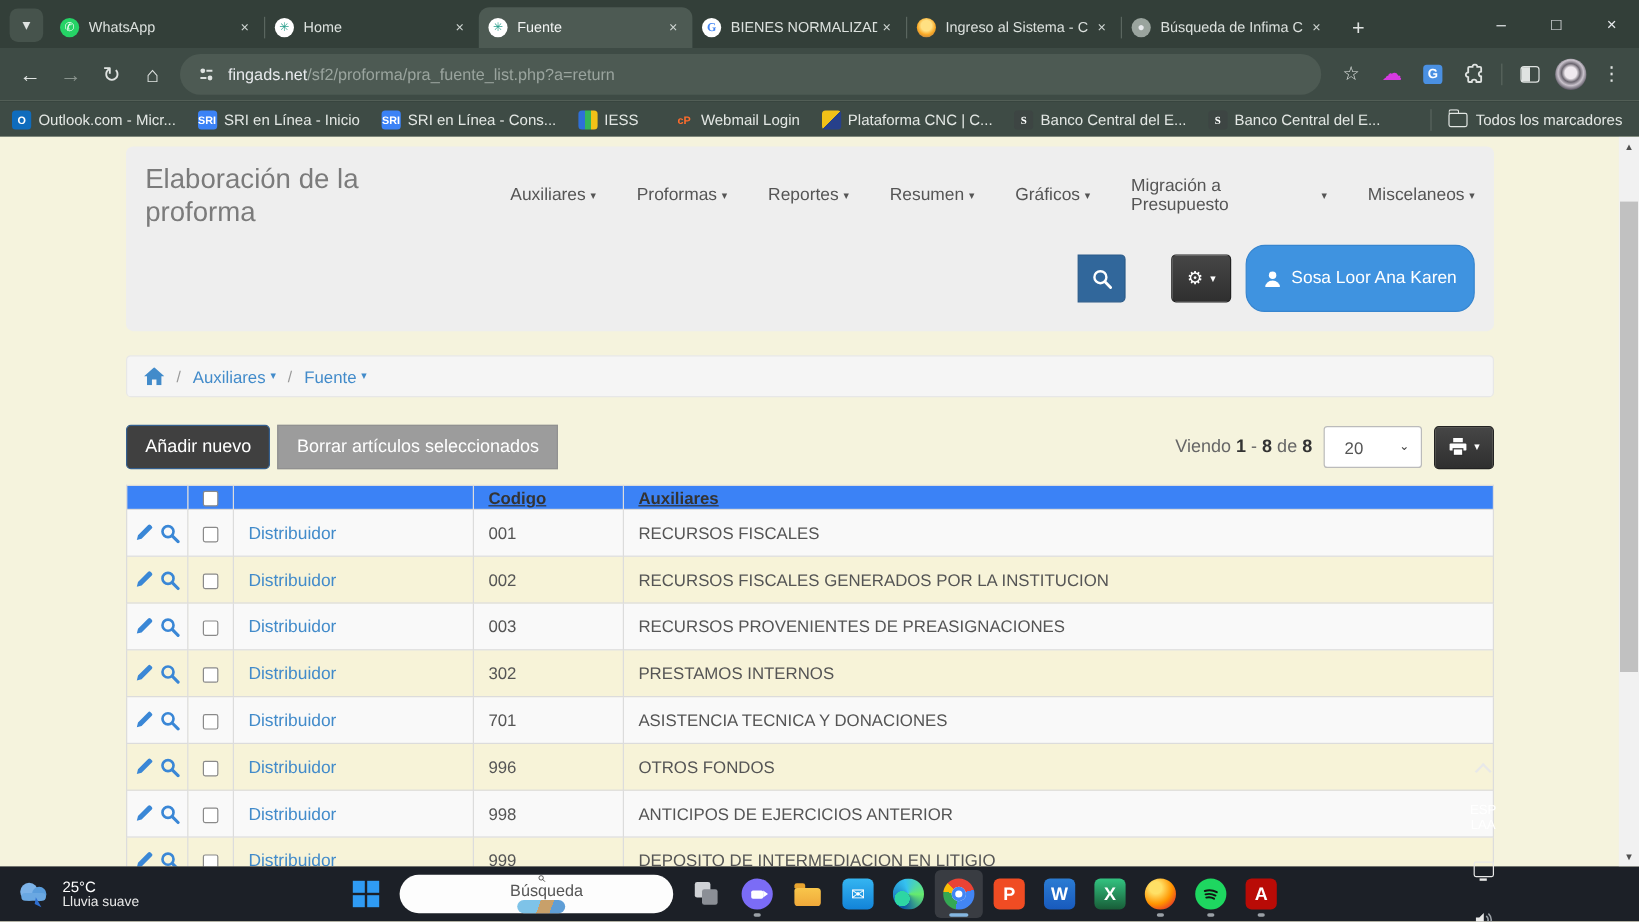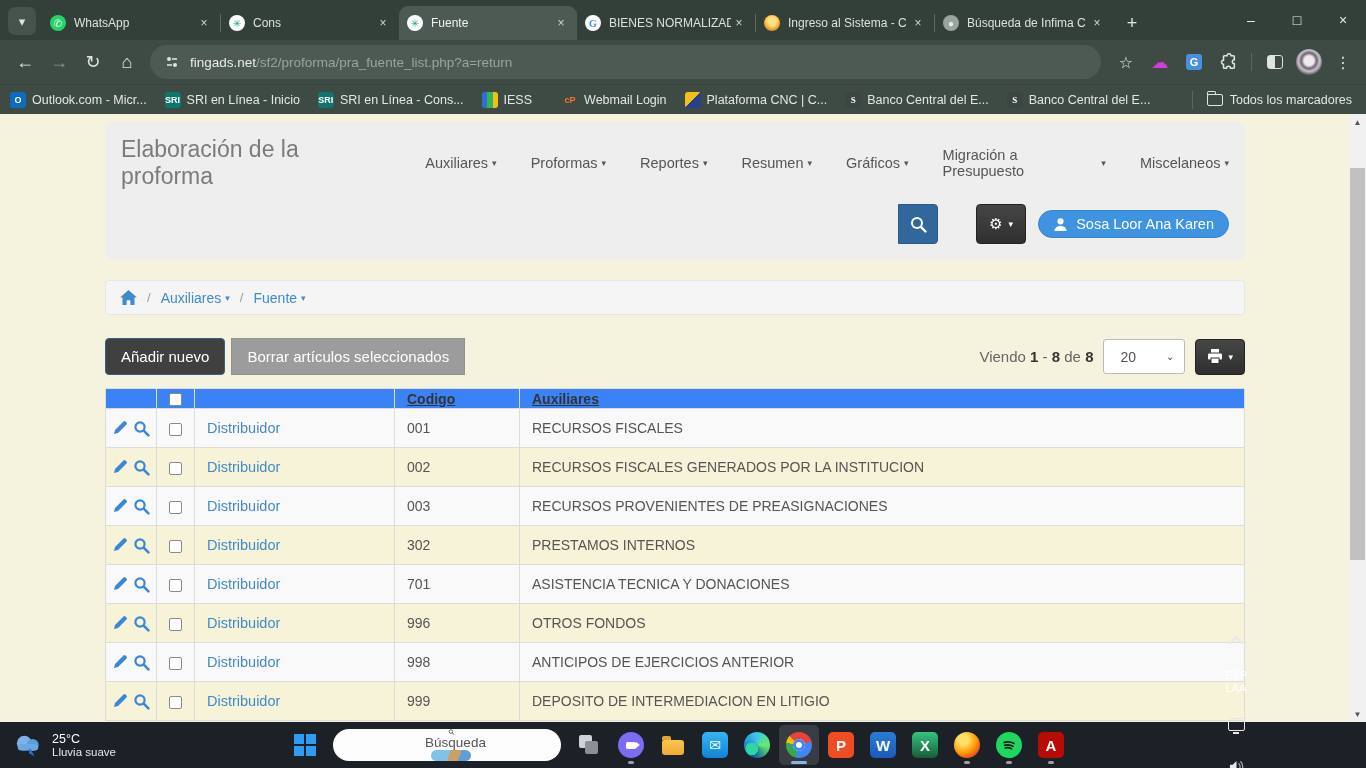--- a/index.html
+++ b/index.html
@@ -38,21 +38,21 @@
   .ic-cloud { color:#d63ae1; font-size:17px; }
   .tb-sep { width:1px; height:18px; background:#5a665f; margin:0 4px; }
   .avatar { width:26px; height:26px; border-radius:50%; background:radial-gradient(circle at 50% 45%, #efe9ef 0 25%, #6b6670 40%, #c9c2cc 55%, #54505c 75%, #8d8793 100%); }
   .sidepanel-ic { width:16px; height:14px; border:1.8px solid #dfe3e1; border-radius:3px; position:relative; }
   .sidepanel-ic::after { content:""; position:absolute; left:0; top:0; bottom:0; width:7px; background:#dfe3e1; }
 
   .bookmarksbar { height:30px; background:#3e4b45; display:flex; align-items:center; padding:0 10px; border-top:1px solid #38453f; }
   .bm { display:flex; align-items:center; margin-right:18px; color:#e3e7e4; font-size:12.5px; white-space:nowrap; }
   .bm .bmi { width:16px; height:16px; margin-right:6px; display:flex; align-items:center; justify-content:center; border-radius:3px; font-size:9px; font-weight:bold; }
   .bmi-outlook { background:#0f6cbd; color:#fff; }
-  .bmi-sri { background:#0f766e; color:#fff; font-size:6.5px; }
+  .bmi-sri { background:#3b82f6; color:#fff; font-size:6.5px; }
   .bmi-iess { background:linear-gradient(90deg,#2e6fd8 0 34%, #35b558 34% 67%, #f2c118 67% 100%); border-radius:2px; }
   .bmi-cp { color:#ff6c2c; background:transparent; font-size:11px;margin-left:12px; }
   .bmi-cnc { background:linear-gradient(135deg,#f2c118 0 50%, #27408b 50% 100%); border-radius:50%; }
   .bmi-bce { background:#3d4543; color:#fff; border-radius:50%; font-size:10px; font-family:"Liberation Serif",serif; }
   .bm-right { margin-left:auto; display:flex; align-items:center; }
   .bm-sep { width:1px; height:18px; background:#5a665f; margin-right:14px; }
   .folder-ic { width:16px; height:12px; border:1.6px solid #e3e7e4; border-radius:2px; position:relative; margin-right:7px; }
   .folder-ic::before { content:""; position:absolute; top:-4px; left:-1px; width:7px; height:3px; border:1.6px solid #e3e7e4; border-bottom:none; border-radius:2px 2px 0 0; }
 
   
@@ -69,21 +69,21 @@
   .page-title { font-size:23px; color:#7b7b7b; margin-right:30px; }
   .menu { display:flex; align-items:center; gap:34px; }
   .menu-item { font-size:14.5px; color:#555; display:flex; align-items:center; gap:4px; cursor:pointer; }
   .caret { font-size:9px; color:#555; }
   .head-row2 { display:flex; align-items:center; justify-content:flex-end; margin-top:14px; }
   .search-group { display:flex; }
   .search-input { width:182px; height:40px; border:1px solid #ccc; border-right:none; border-radius:4px 0 0 4px; padding:0 12px; font-size:14px; color:#555; background:#fff; outline:none; }
   .search-input::placeholder { color:#999; }
   .search-btn { width:40px; height:40px; background:#31679b; border:1px solid #2a5a89; border-radius:0 4px 4px 0; display:flex; align-items:center; justify-content:center; }
   .gear-btn { margin-left:38px; height:40px; padding:0 12px; background:linear-gradient(#464646,#2f2f2f); border:1px solid #222; border-radius:4px; color:#fff; display:flex; align-items:center; gap:6px; font-size:15px; }
-  .user-btn { margin-left:12px; height:28px; padding:0 14px; background:#3f93e0; border:1px solid #3685cf; border-radius:16px; color:#fff; display:flex; align-items:center; gap:8px; font-size:14.5px; }
+  .user-btn { margin-left:12px; height:56px; padding:0 14px; background:#3f93e0; border:1px solid #3685cf; border-radius:16px; color:#fff; display:flex; align-items:center; gap:8px; font-size:14.5px; }
 
   .breadcrumb { margin-top:20px; background:#f5f5f5; border:1px solid #e7e7e7; border-radius:4px; height:35px; display:flex; align-items:center; padding:0 14px; gap:10px; }
   .crumb-link { color:#428bca; font-size:14px; display:flex; align-items:center; gap:4px; }
   .crumb-link .caret { color:#428bca; }
   .crumb-sep { color:#999; font-size:13px; }
 
   .actions-row { margin-top:23px; display:flex; align-items:center; }
   .btn-add { background:#404040; border:1px solid #345f8f; color:#fff; font-size:15px; padding:9px 15px; border-radius:4px; }
   .btn-del { background:#9c9c9c; border:1px solid #919191; color:#fff; font-size:15px; padding:9px 15px; border-radius:0; margin-left:6px; }
   .view-group { margin-left:auto; display:flex; align-items:center; gap:10px; }
@@ -161,21 +161,21 @@
       </div>
 
     <div class="tab">
       <span class="fav fav-whatsapp">✆</span>
       <span class="t-title">WhatsApp</span>
       <span class="t-close">×</span>
     </div>
     <div class="tab-sep"></div>
     <div class="tab">
       <span class="fav fav-gear">✳</span>
-      <span class="t-title">Cons</span>
+      <span class="t-title">Home</span>
       <span class="t-close">×</span>
     </div>
     <div class="tab active">
       <span class="fav fav-gear">✳</span>
       <span class="t-title">Fuente</span>
       <span class="t-close">×</span>
     </div>
     <div class="tab">
       <span class="fav fav-google">G</span>
       <span class="t-title">BIENES NORMALIZAD</span>

